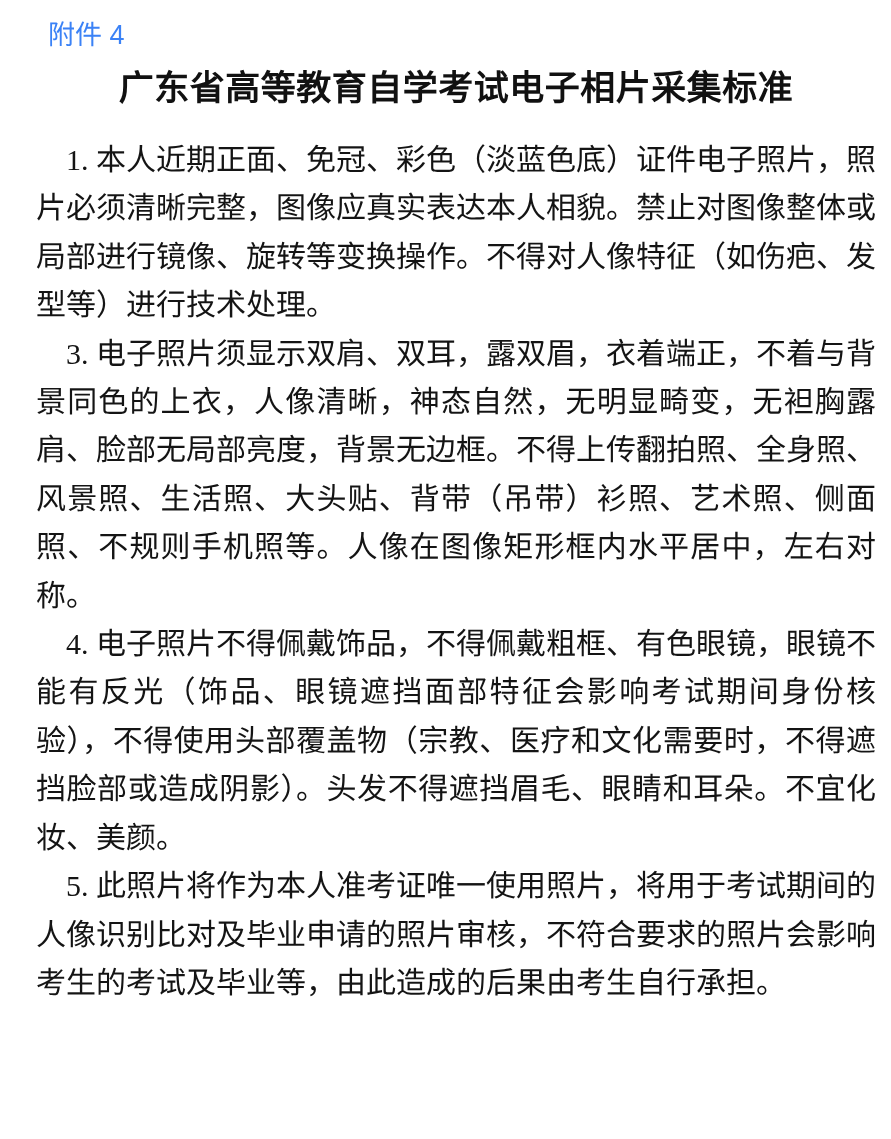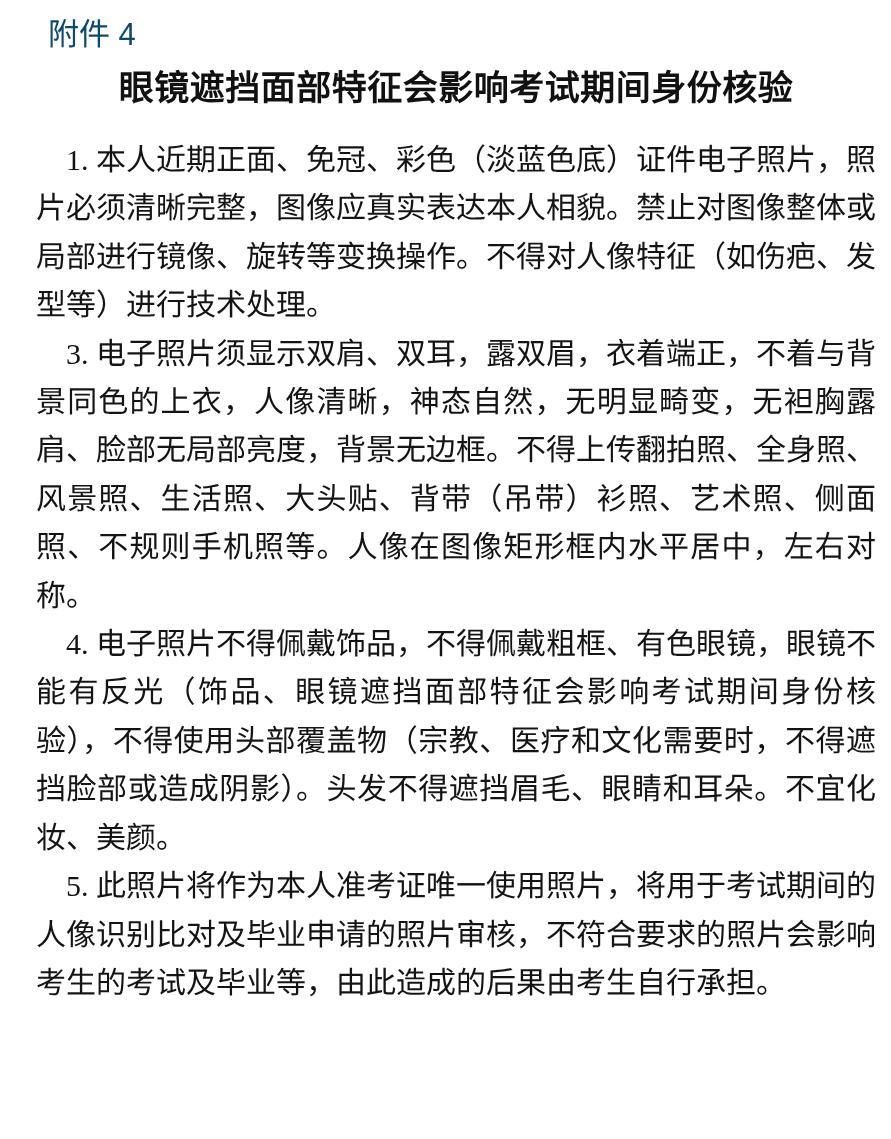--- a/index.html
+++ b/index.html
@@ -12,23 +12,23 @@
     width: 891px;
     height: 1139px;
     box-sizing: border-box;
     background: #ffffff;
     color: #141414;
     padding: 18px 15px 0 36px;
     overflow: hidden;
   }
   .attachment-label {
     font-family: "Liberation Sans", sans-serif;
-    font-size: 31px;
+    font-size: 27px;
     line-height: 34px;
-    color: #0c4a6e;
+    color: #3b82f6;
     padding-left: 12px;
   }
   .doc-title {
     font-family: "Liberation Serif", serif;
     font-weight: bold;
     font-size: 35px;
     line-height: 46px;
     text-align: center;
     margin: 14px 0 0 0;
     color: #111111;
@@ -49,21 +49,21 @@
     word-break: break-all;
     overflow-wrap: break-word;
   }
 </style>
 </head>
 <body>
 
 <div class="page">
   <div class="attachment-label">附件 4</div>
 
-  <h1 class="doc-title">眼镜遮挡面部特征会影响考试期间身份核验</h1>
+  <h1 class="doc-title">广东省高等教育自学考试电子相片采集标准</h1>
 
   <div class="doc-body">
     <p>1. 本人近期正面、免冠、彩色（淡蓝色底）证件电子照片，照片必须清晰完整，图像应真实表达本人相貌。禁止对图像整体或局部进行镜像、旋转等变换操作。不得对人像特征（如伤疤、发型等）进行技术处理。</p>
     <p>3. 电子照片须显示双肩、双耳，露双眉，衣着端正，不着与背景同色的上衣，人像清晰，神态自然，无明显畸变，无袒胸露肩、脸部无局部亮度，背景无边框。不得上传翻拍照、全身照、风景照、生活照、大头贴、背带（吊带）衫照、艺术照、侧面照、不规则手机照等。人像在图像矩形框内水平居中，左右对称。</p>
     <p>4. 电子照片不得佩戴饰品，不得佩戴粗框、有色眼镜，眼镜不能有反光（饰品、眼镜遮挡面部特征会影响考试期间身份核验），不得使用头部覆盖物（宗教、医疗和文化需要时，不得遮挡脸部或造成阴影）。头发不得遮挡眉毛、眼睛和耳朵。不宜化妆、美颜。</p>
     <p>5. 此照片将作为本人准考证唯一使用照片，将用于考试期间的人像识别比对及毕业申请的照片审核，不符合要求的照片会影响考生的考试及毕业等，由此造成的后果由考生自行承担。</p>
   </div>
 </div>
 
 </body></html>

